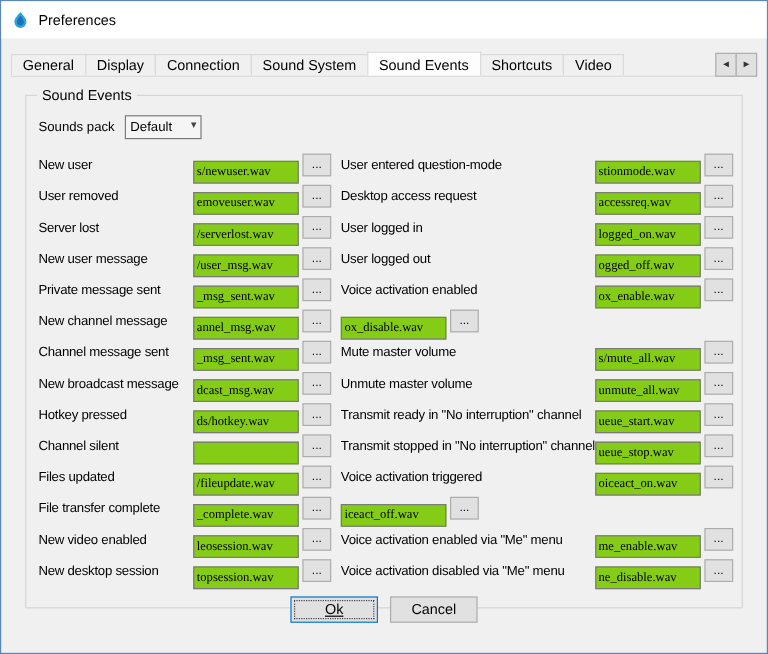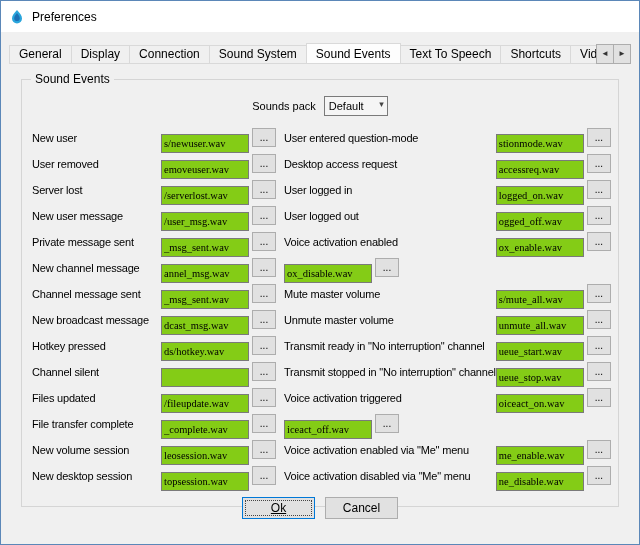--- a/index.html
+++ b/index.html
@@ -51,21 +51,21 @@
     position:absolute; left:20px; top:78px; width:598px; height:428px;
     border:1px solid #d5d5d5;
   }
   .grouplabel {
     position:absolute; top:-8px; left:9px; background:#f0f0f0;
     padding:0 4px; font-size:12px; color:#000;
   }
 
   .packrow {
     display:flex; align-items:center; gap:8px;
-    margin:16px 10px 12px 10px; height:20px;justify-content:center;
+    margin:16px 10px 12px 10px; height:20px;
   }
   .packlabel { font-size:11px; }
   .combo {
     width:64px; height:20px; border:1px solid #7a7a7a; background:#f5f5f5;
     display:flex; align-items:center; font-size:11px; padding-left:4px;
     position:relative; cursor:default;
   }
   .combo .chev {
     position:absolute; right:3px; top:2px; font-size:9px; color:#444;
   }
@@ -122,21 +122,20 @@
     <span class="title-text">Preferences</span>
   </div>
 
   <div class="tabrow">
     <div class="tabs-clip">
         <div class="tab">General</div>
         <div class="tab">Display</div>
         <div class="tab">Connection</div>
         <div class="tab">Sound System</div>
         <div class="tab active">Sound Events</div>
-        <div class="tab">Text To Speech</div>
         <div class="tab">Shortcuts</div>
         <div class="tab">Video</div>
       </div>
     <div class="tab-scroll">
       <button><span>◄</span></button>
       <button><span>►</span></button>
     </div>
   </div>
 
   <div class="groupbox">
@@ -206,21 +205,21 @@
             <span class="slabel">Files updated</span>
             <input class="sinput" value="/fileupdate.wav" style="">
             <button class="browse">...</button>
           </div>
           <div class="srow">
             <span class="slabel">File transfer complete</span>
             <input class="sinput" value="_complete.wav" style="">
             <button class="browse">...</button>
           </div>
           <div class="srow">
-            <span class="slabel">New volume session</span>
+            <span class="slabel">New video enabled</span>
             <input class="sinput" value="leosession.wav" style="">
             <button class="browse">...</button>
           </div>
           <div class="srow">
             <span class="slabel">New desktop session</span>
             <input class="sinput" value="topsession.wav" style="">
             <button class="browse">...</button>
           </div>
         </div>
       <div class="col-right">

